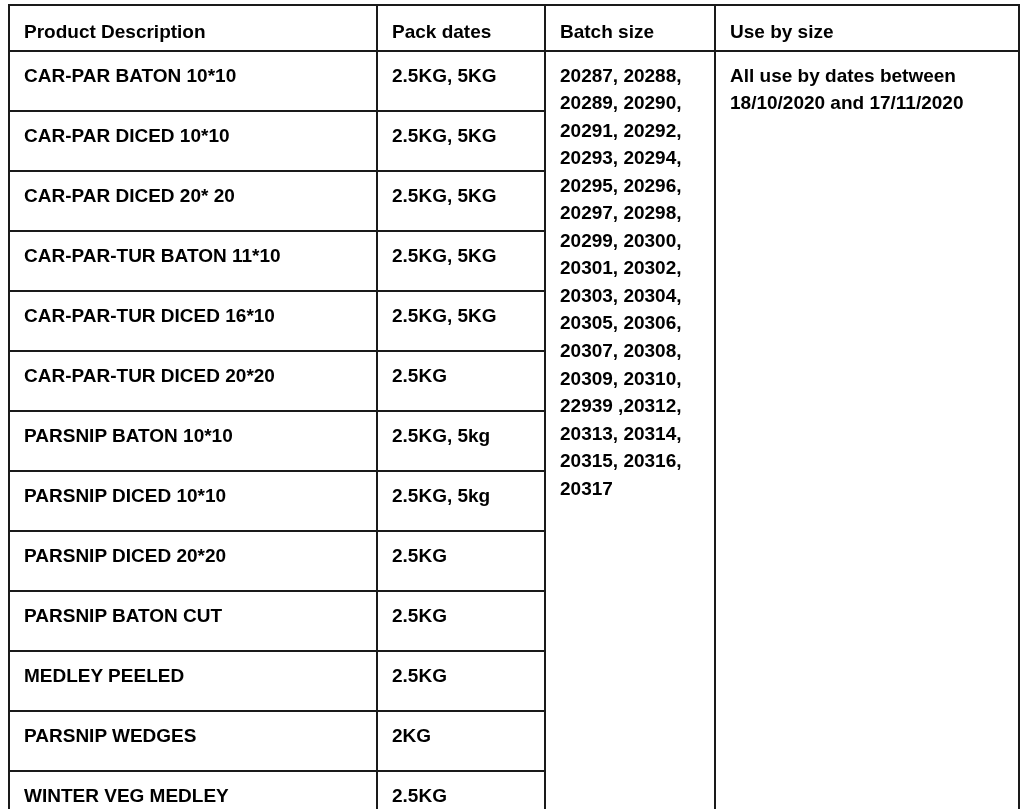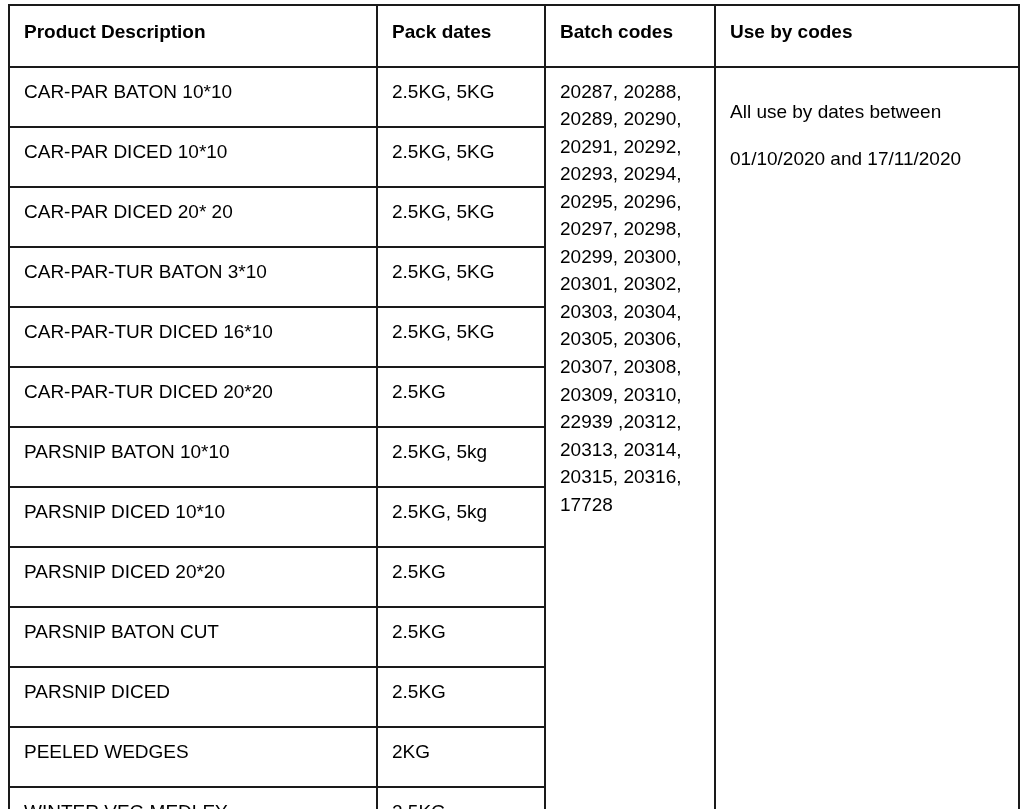--- a/index.html
+++ b/index.html
@@ -27,64 +27,64 @@
     margin-left: 8px;
     margin-top: 4px;
   }
   table.recall-table th,
   table.recall-table td {
     border: 2px solid #1a1a1a;
     vertical-align: top;
     padding: 10px 12px 10px 14px;
     font-size: 19px;
     line-height: 1.45;
-    font-weight: normal;
+    font-weight: bold;
     text-align: left;
   }
   table.recall-table thead th {
     font-weight: bold;
     font-size: 19px;
     padding-top: 12px;
-    padding-bottom: 20px;
+    padding-bottom: 4px;
   }
   col.c-desc  { width: 368px; }
   col.c-pack  { width: 168px; }
   col.c-batch { width: 170px; }
   col.c-dates { width: 304px; }
 
   td.desc-cell { height: 38px; }
   td.pack-cell { }
   td.batch-cell {
     line-height: 1.72;
     padding-top: 10px;
   }
   td.dates-cell {
     line-height: 1.62;
     padding-top: 10px;
   }
   .batch-line { display: block; white-space: nowrap; }
-  .dates-line { display: block; margin-top: 20px; }
+  .dates-line { display: block; }
 </style>
 </head>
 <body>
 
 <div class="sheet">
   <table class="recall-table">
     <colgroup>
       <col class="c-desc">
       <col class="c-pack">
       <col class="c-batch">
       <col class="c-dates">
     </colgroup>
     <thead>
       <tr>
         <th>Product Description</th>
         <th>Pack dates</th>
-        <th>Batch codes</th>
-        <th>Use by codes</th>
+        <th>Batch size</th>
+        <th>Use by size</th>
       </tr>
     </thead>
     <tbody>
       <tr>
         <td class="desc-cell">CAR-PAR BATON 10*10</td>
         <td class="pack-cell">2.5KG, 5KG</td>
         <td class="batch-cell" rowspan="13">
           <span class="batch-line">20287, 20288,</span>
           <span class="batch-line">20289, 20290,</span>
           <span class="batch-line">20291, 20292,</span>
@@ -93,37 +93,37 @@
           <span class="batch-line">20297, 20298,</span>
           <span class="batch-line">20299, 20300,</span>
           <span class="batch-line">20301, 20302,</span>
           <span class="batch-line">20303, 20304,</span>
           <span class="batch-line">20305, 20306,</span>
           <span class="batch-line">20307, 20308,</span>
           <span class="batch-line">20309, 20310,</span>
           <span class="batch-line">22939 ,20312,</span>
           <span class="batch-line">20313, 20314,</span>
           <span class="batch-line">20315, 20316,</span>
-          <span class="batch-line">17728</span>
+          <span class="batch-line">20317</span>
         </td>
         <td class="dates-cell" rowspan="13">
           <span class="dates-line">All use by dates between</span>
-          <span class="dates-line">01/10/2020 and 17/11/2020</span>
+          <span class="dates-line">18/10/2020 and 17/11/2020</span>
         </td>
       </tr>
       <tr>
         <td class="desc-cell">CAR-PAR DICED 10*10</td>
         <td class="pack-cell">2.5KG, 5KG</td>
       </tr>
       <tr>
         <td class="desc-cell">CAR-PAR DICED 20* 20</td>
         <td class="pack-cell">2.5KG, 5KG</td>
       </tr>
       <tr>
-        <td class="desc-cell">CAR-PAR-TUR BATON 3*10</td>
+        <td class="desc-cell">CAR-PAR-TUR BATON 11*10</td>
         <td class="pack-cell">2.5KG, 5KG</td>
       </tr>
       <tr>
         <td class="desc-cell">CAR-PAR-TUR DICED 16*10</td>
         <td class="pack-cell">2.5KG, 5KG</td>
       </tr>
       <tr>
         <td class="desc-cell">CAR-PAR-TUR DICED 20*20</td>
         <td class="pack-cell">2.5KG</td>
       </tr>
@@ -137,25 +137,25 @@
       </tr>
       <tr>
         <td class="desc-cell">PARSNIP DICED 20*20</td>
         <td class="pack-cell">2.5KG</td>
       </tr>
       <tr>
         <td class="desc-cell">PARSNIP BATON CUT</td>
         <td class="pack-cell">2.5KG</td>
       </tr>
       <tr>
-        <td class="desc-cell">PARSNIP DICED</td>
+        <td class="desc-cell">MEDLEY PEELED</td>
         <td class="pack-cell">2.5KG</td>
       </tr>
       <tr>
-        <td class="desc-cell">PEELED WEDGES</td>
+        <td class="desc-cell">PARSNIP WEDGES</td>
         <td class="pack-cell">2KG</td>
       </tr>
       <tr>
         <td class="desc-cell">WINTER VEG MEDLEY</td>
         <td class="pack-cell">2.5KG</td>
       </tr>
     </tbody>
   </table>
 </div>
 

